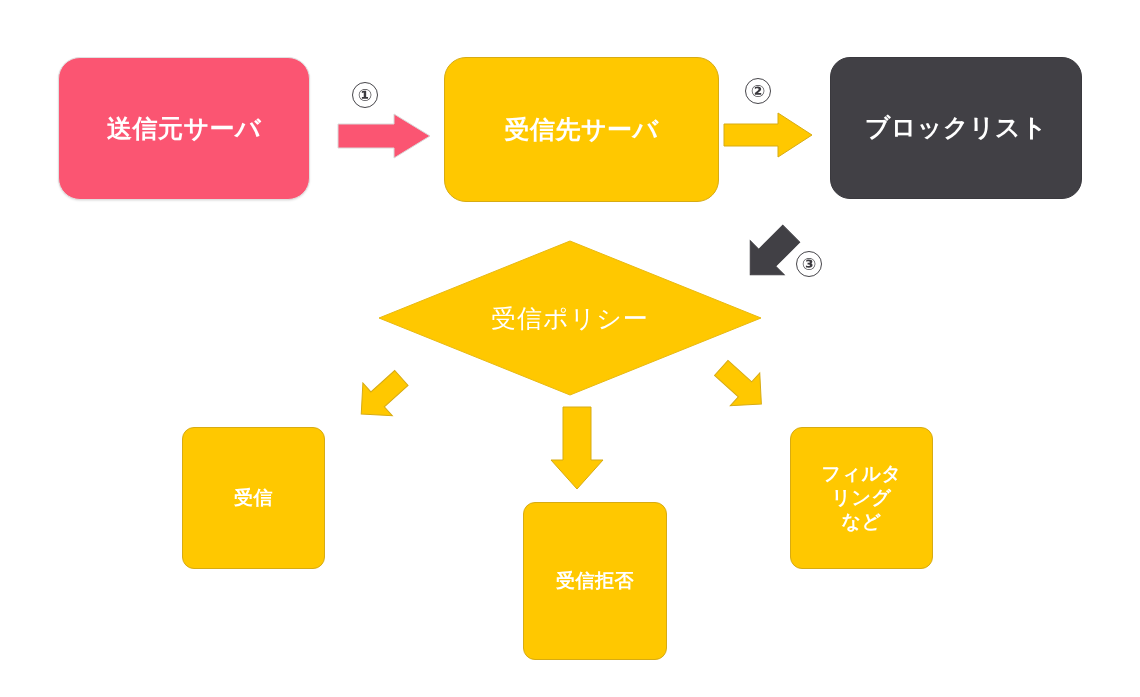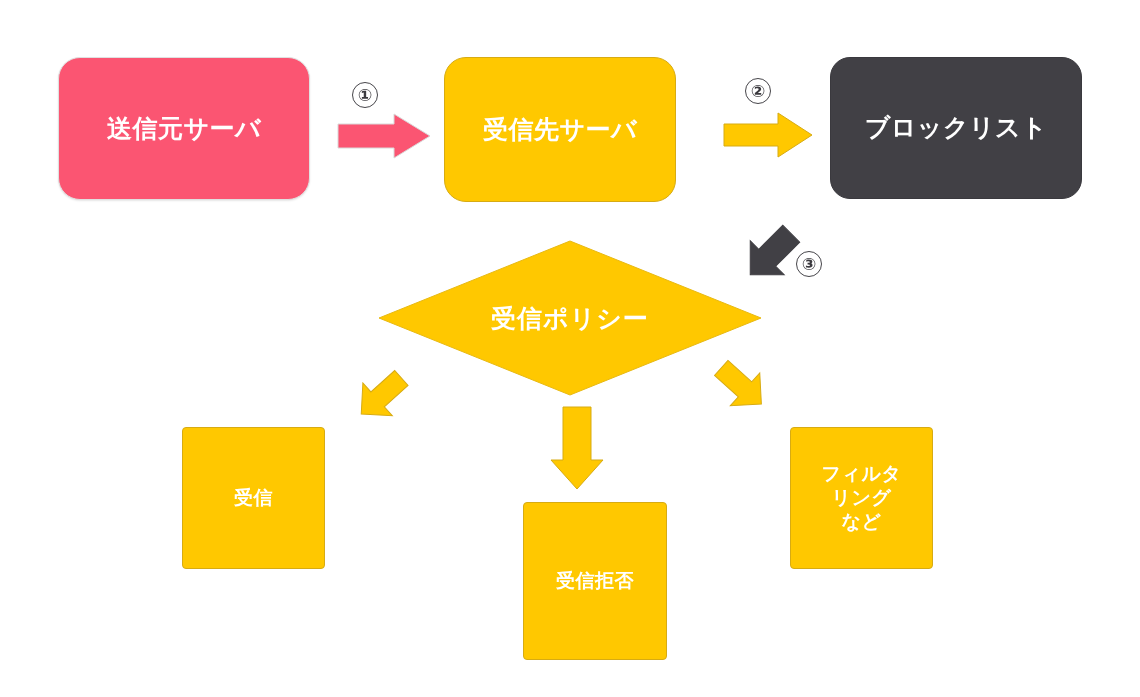--- a/index.html
+++ b/index.html
@@ -41,40 +41,40 @@
   }
   .node-yellow {
     background: #FFC800;
     border: 1px solid #d7ab13;
   }
   .node-dark {
     background: #414045;
     border: 1px solid #3a393e;
   }
   .node-small {
-    border-radius: 4px;
+    border-radius: 12px;
   }
   .diamond-wrap {
     position: absolute;
   }
   .diamond-wrap svg {
     display: block;
     overflow: visible;
   }
   .diamond-label {
     position: absolute;
     left: 0;
     top: 0;
     width: 100%;
     height: 100%;
     display: flex;
     align-items: center;
     justify-content: center;
     color: #ffffff;
-    font-weight: bold;
+    font-weight: normal;
     pointer-events: none;
     letter-spacing: 1px;
   }
   .arrow {
     position: absolute;
   }
   .arrow svg { display: block; overflow: visible; }
   .step-badge {
     position: absolute;
     width: 26px;
@@ -110,21 +110,21 @@
 
   <div class="arrow" style="left:336px; top:112px; width:96px; height:48px;">
     <svg width="96" height="48" viewBox="0 0 96 48">
       <polygon points="2,12 58,12 58,2 94,24 58,46 58,36 2,36" fill="#FB5572" stroke="#d9d9d9" stroke-width="1"></polygon>
     </svg>
   </div>
   <div class="step-badge" style="left:352px; top:82px;">
     <span>①</span>
   </div>
 
-  <div class="node rounded-box node-yellow label-receiver" style="left:444px; top:57px; width:232px; height:145px;">
+  <div class="node rounded-box node-yellow label-receiver" style="left:444px; top:57px; width:275px; height:145px;">
     <span>受信先サーバ</span>
   </div>
 
   <div class="arrow" style="left:722px; top:110px; width:92px; height:50px;">
     <svg width="92" height="50" viewBox="0 0 92 50">
       <polygon points="2,14 56,14 56,3 90,25 56,47 56,36 2,36" fill="#FFC800" stroke="#d7ab13" stroke-width="1"></polygon>
     </svg>
   </div>
   <div class="step-badge" style="left:745px; top:78px;">
     <span>②</span>

